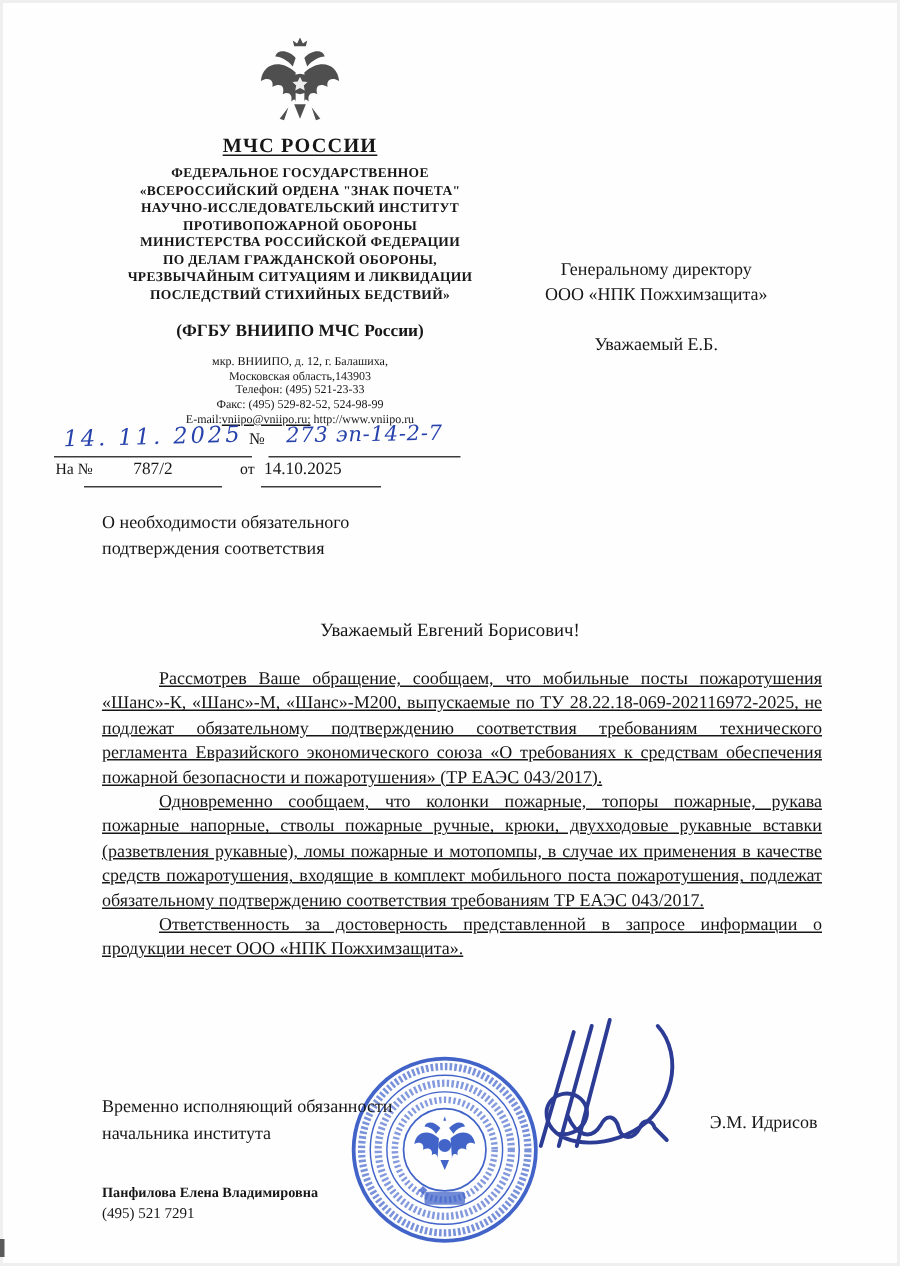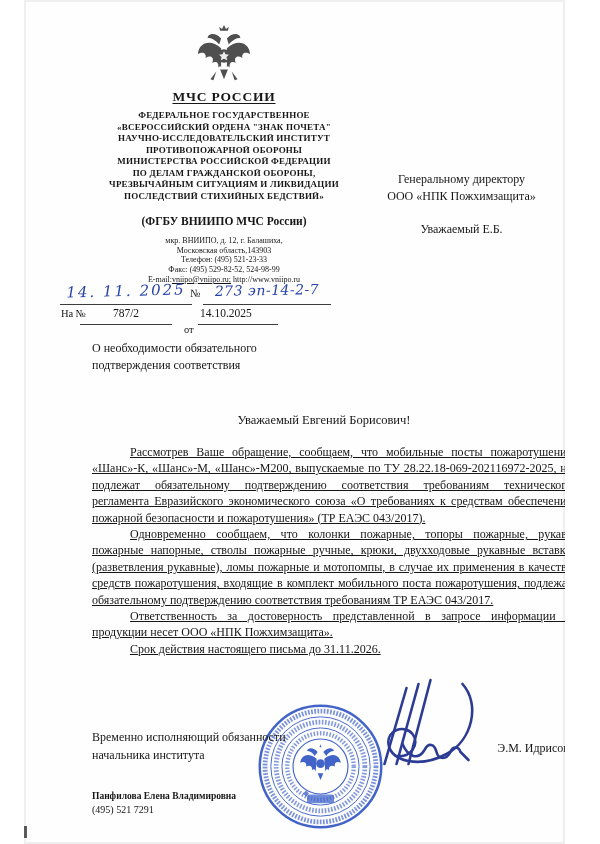--- a/index.html
+++ b/index.html
@@ -1,21 +1,20 @@
 <!DOCTYPE html>
 <html lang="ru"><head>
 <meta charset="utf-8">
 <style>
   html,body{margin:0;padding:0;background:#ffffff;}
   .page{
-    position:relative;width:541px;height:844px;overflow:hidden;
+    position:relative;width:600px;height:844px;overflow:hidden;
     background:#fefefe;color:#161616;
     font-family:"Liberation Serif", serif;
     box-shadow:inset 0 0 0 2px #efefef;
-    margin-left:24px;
   }
   .abs{position:absolute;}
   
   .ministry{left:100px;top:89px;width:200px;font-size:13.5px;font-weight:bold;
     letter-spacing:0.8px;text-align:center;text-decoration:underline;text-underline-offset:2px;}
   .org{left:40px;top:110px;width:320px;text-align:center;font-weight:bold;
     font-size:9px;line-height:11.5px;letter-spacing:0.2px;}
   .org-short{left:40px;top:215px;width:320px;text-align:center;font-weight:bold;font-size:11.5px;}
   .addr{left:60px;top:236px;width:280px;text-align:center;font-size:8px;line-height:9.7px;}
   .addr .u{text-decoration:underline;}
@@ -23,21 +22,21 @@
   .hand{font-family:"DejaVu Serif", serif;font-style:italic;color:#2742ab;}
   .hand-date{left:36px;top:282px;width:132px;text-align:center;font-size:15px;letter-spacing:2px;transform:rotate(-1.5deg);}
   .no-symbol{left:166px;top:287px;font-size:11px;}
   .hand-num{left:179px;top:282px;width:128px;text-align:center;font-size:14px;letter-spacing:0.5px;transform:rotate(-1deg);}
   .uline{border-bottom:1.3px solid #3c3c3c;height:0;}
   .u-date{left:36px;top:304px;width:132px;}
   .u-num{left:179px;top:304px;width:128px;}
   .reply-label{left:37px;top:308px;font-size:10.5px;}
   .reply-num{left:58px;top:307px;width:88px;text-align:center;font-size:11.5px;}
   .u-reply-num{left:56px;top:324px;width:92px;}
-  .reply-ot{left:160px;top:324px;font-size:10.5px;font-family:Liberation Serif, serif;}
+  .reply-ot{left:160px;top:308px;font-size:10.5px;font-family:Liberation Serif, serif;}
   .reply-date{left:176px;top:307px;width:76px;font-size:11.5px;}
   .u-reply-date{left:174px;top:324px;width:80px;}
   
   .recipient{left:345px;top:171px;width:185px;text-align:center;font-size:12px;line-height:17px;}
   .recipient .name{margin-top:16px;}
   .recipient .mail{margin-top:17px;}
   
   .subject{left:68px;top:340px;width:195px;font-size:12px;line-height:17px;}
   .salutation{left:60px;top:413px;width:480px;text-align:center;font-size:12.5px;}
   .body-text{left:68px;top:444px;width:480px;font-size:12px;line-height:16.4px;text-align:justify;}
@@ -119,21 +118,20 @@
   </div>
 
   <div class="abs subject">О необходимости обязательного подтверждения соответствия</div>
 
   <div class="abs salutation">Уважаемый Евгений Борисович!</div>
 
   <div class="abs body-text">
     <p>Рассмотрев Ваше обращение, сообщаем, что мобильные посты пожаротушения «Шанс»-К, «Шанс»-М, «Шанс»-М200, выпускаемые по ТУ 28.22.18-069-202116972-2025, не подлежат обязательному подтверждению соответствия требованиям технического регламента Евразийского экономического союза «О требованиях к средствам обеспечения пожарной безопасности и пожаротушения» (ТР ЕАЭС 043/2017).</p>
     <p>Одновременно сообщаем, что колонки пожарные, топоры пожарные, рукава пожарные напорные, стволы пожарные ручные, крюки, двухходовые рукавные вставки (разветвления рукавные), ломы пожарные и мотопомпы, в случае их применения в качестве средств пожаротушения, входящие в комплект мобильного поста пожаротушения, подлежат обязательному подтверждению соответствия требованиям ТР ЕАЭС 043/2017.</p>
     <p>Ответственность за достоверность представленной в запросе информации о продукции несет ООО «НПК Пожхимзащита».</p>
-    <p>Срок действия настоящего письма до 31.11.2026.</p>
   </div>
 
   <div class="abs stamp">
     <svg width="135" height="135" viewBox="0 0 140 140">
       <g stroke="#2e54c4" fill="none">
         <circle cx="70" cy="70" r="63" stroke-width="2.6"></circle>
         <circle cx="70" cy="70" r="57.5" stroke-width="5" stroke-dasharray="1.8,1.5" opacity="0.7"></circle>
         <circle cx="70" cy="70" r="51.5" stroke-width="1"></circle>
         <circle cx="70" cy="70" r="46" stroke-width="5" stroke-dasharray="1.7,1.6" opacity="0.65"></circle>
         <circle cx="70" cy="70" r="40" stroke-width="1"></circle>

